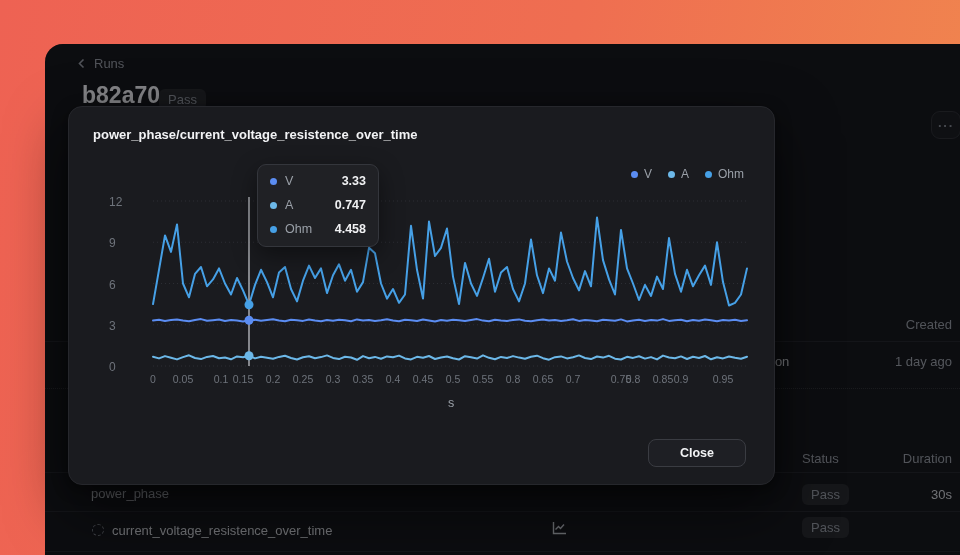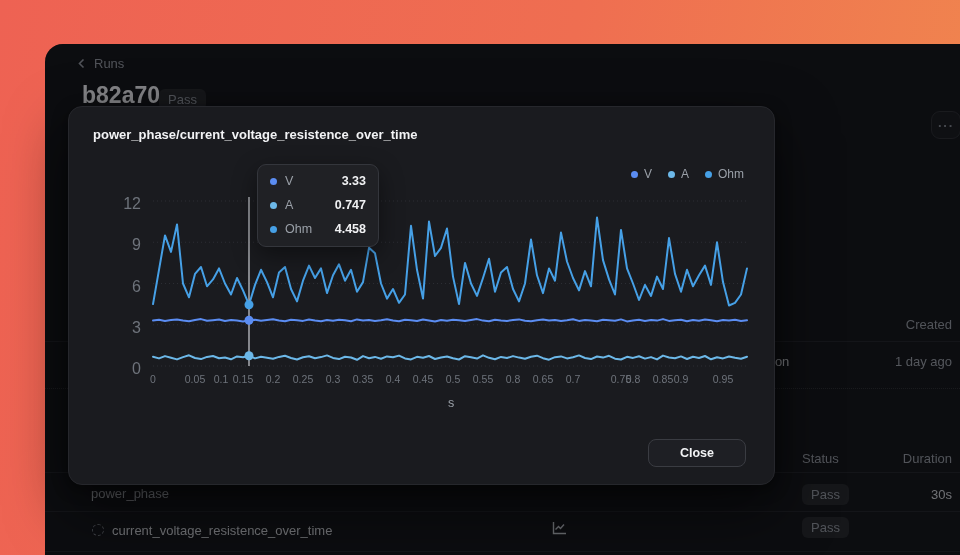--- a/index.html
+++ b/index.html
@@ -44,21 +44,21 @@
     box-shadow:0 24px 60px rgba(0,0,0,.55), 0 4px 16px rgba(0,0,0,.4);
     z-index:10;
   }
   .modal-title { position:absolute; left:24px; top:20px; color:#f2f3f5; font-size:13px; font-weight:bold; }
   .legend { position:absolute; right:30px; top:60px; display:flex; gap:16px; align-items:center; }
   .legend-item { display:flex; gap:6px; align-items:center; color:#9aa0a8; font-size:12px; cursor:default; }
   .legend-dot, .tt-dot { width:7px; height:7px; border-radius:50%; background:#4aa0e6; }
   .plot { position:absolute; left:84px; top:94px; width:596px; height:165px; }
   .plot svg { overflow:visible; display:block; }
   .yaxis { position:absolute; left:40px; top:94px; width:32px; height:165px; }
-  .ytick { position:absolute; right:0; color:#6e737b; font-size:16px; width:100%; text-align:right; }
+  .ytick { position:absolute; right:0; color:#6e737b; font-size:12px; width:100%; text-align:left; }
   .xaxis { position:absolute; left:84px; top:266px; width:596px; height:14px; }
   .xtick { position:absolute; transform:translateX(-50%); color:#6e737b; font-size:10.5px; white-space:nowrap; }
   .xlabel { position:absolute; left:84px; top:289px; width:596px; text-align:center; color:#9aa0a8; font-size:12.5px; }
   .tooltip { position:absolute; left:188px; top:57px; min-width:122px; z-index:5;
     background:#202125; border:1px solid #34363c; border-radius:9px;
     box-shadow:0 8px 24px rgba(0,0,0,.45); }
   .tt-header { padding:8px 12px; color:#e6e8ea; font-size:13px; border-bottom:1px solid #2c2e33; }
   .tt-row { display:flex; align-items:center; gap:8px; padding:5px 12px; }
   .tt-row:first-of-type { padding-top:9px; }
   .tt-row:last-of-type { padding-bottom:10px; }
@@ -152,21 +152,21 @@
         <polyline points="0.0,155.7 6.0,157.4 12.0,155.1 18.0,156.8 24.0,158.4 30.0,156.1 36.0,154.3 42.0,157.0 48.0,158.1 54.0,155.9 60.0,155.0 66.0,157.2 72.0,156.5 78.0,158.3 84.0,155.4 90.0,156.2 96.0,154.7 102.0,157.4 108.0,155.7 114.0,156.8 120.0,157.8 126.0,155.9 132.0,154.8 138.0,157.0 144.0,158.5 150.0,156.3 156.0,155.2 162.0,157.3 168.0,156.1 174.0,154.4 180.0,156.9 186.0,158.1 192.0,155.7 198.0,156.5 204.0,158.8 210.0,155.1 216.0,157.2 222.0,155.9 228.0,157.7 234.0,155.4 240.0,156.2 246.0,154.6 252.0,157.4 258.0,158.4 264.0,155.8 270.0,156.8 276.0,155.0 282.0,158.0 288.0,156.5 294.0,155.5 300.0,157.3 306.0,158.5 312.0,155.2 318.0,156.3 324.0,157.6 330.0,154.3 336.0,156.8 342.0,158.3 348.0,155.9 354.0,157.0 360.0,155.1 366.0,156.6 372.0,157.8 378.0,155.7 384.0,154.7 390.0,157.2 396.0,158.7 402.0,156.2 408.0,155.4 414.0,157.4 420.0,156.3 426.0,154.4 432.0,157.0 438.0,158.1 444.0,155.5 450.0,156.6 456.0,154.8 462.0,157.7 468.0,158.5 474.0,155.8 480.0,156.9 486.0,155.2 492.0,157.6 498.0,156.1 504.0,158.4 510.0,154.6 516.0,156.5 522.0,157.3 528.0,155.4 534.0,158.0 540.0,155.8 546.0,157.0 552.0,155.0 558.0,158.3 564.0,156.3 570.0,157.4 576.0,155.5 582.0,156.8 588.0,157.8 594.0,155.7" fill="none" stroke="#6cb8e8" stroke-width="2" stroke-linejoin="round" stroke-linecap="round"></polyline>
         <polyline points="0.0,103.1 6.0,68.8 12.0,34.4 18.0,50.9 24.0,23.4 30.0,82.5 36.0,96.3 42.0,72.9 48.0,66.0 54.0,85.3 60.0,78.4 66.0,67.4 72.0,82.5 78.0,93.5 84.0,77.0 90.0,89.4 96.0,103.7 102.0,83.9 108.0,68.8 114.0,81.1 120.0,96.3 126.0,71.5 132.0,66.0 138.0,88.0 144.0,100.4 150.0,79.7 156.0,64.6 162.0,77.0 168.0,67.4 174.0,92.1 180.0,74.3 186.0,63.3 192.0,79.7 198.0,68.8 204.0,90.8 210.0,81.1 216.0,46.8 222.0,52.3 228.0,82.5 234.0,97.6 240.0,88.0 246.0,101.8 252.0,93.5 258.0,24.8 264.0,68.8 270.0,97.6 276.0,20.6 282.0,55.0 288.0,46.8 294.0,27.5 300.0,75.6 306.0,103.1 312.0,61.9 318.0,82.5 324.0,94.9 330.0,77.0 336.0,57.8 342.0,90.8 348.0,71.5 354.0,66.0 360.0,88.0 366.0,100.4 372.0,82.5 378.0,38.5 384.0,74.3 390.0,92.1 396.0,67.4 402.0,79.7 408.0,31.6 414.0,60.5 420.0,77.0 426.0,89.4 432.0,70.1 438.0,85.3 444.0,16.5 450.0,59.1 456.0,78.4 462.0,93.5 468.0,28.9 474.0,67.4 480.0,82.5 486.0,99.0 492.0,83.9 498.0,94.9 504.0,75.6 510.0,88.0 516.0,37.1 522.0,72.9 528.0,90.8 534.0,68.8 540.0,85.3 546.0,74.3 552.0,64.6 558.0,83.9 564.0,41.3 570.0,81.1 576.0,104.5 582.0,101.8 588.0,93.5 594.0,67.4" fill="none" stroke="#46a0e6" stroke-width="2" stroke-linejoin="round" stroke-linecap="round"></polyline>
         <line x1="96" x2="96" y1="-4" y2="165" stroke="#cdd0d6" stroke-width="1.2"></line>
         <circle cx="96" cy="119.2125" r="4.5" fill="#5b8df2"></circle>
         <circle cx="96" cy="154.72875" r="4.5" fill="#6cb8e8"></circle>
         <circle cx="96" cy="103.7025" r="4.5" fill="#46a0e6"></circle>
       </svg>
   </div>
   <div class="xaxis">
       <span class="xtick" style="left: 0px;">0</span>
-      <span class="xtick" style="left: 42px;">0.05</span>
+      <span class="xtick" style="left: 30px;">0.05</span>
       <span class="xtick" style="left: 60px; padding-left: 16px;">0.1</span>
       <span class="xtick" style="left: 90px;">0.15</span>
       <span class="xtick" style="left: 120px;">0.2</span>
       <span class="xtick" style="left: 150px;">0.25</span>
       <span class="xtick" style="left: 180px;">0.3</span>
       <span class="xtick" style="left: 210px;">0.35</span>
       <span class="xtick" style="left: 240px;">0.4</span>
       <span class="xtick" style="left: 270px;">0.45</span>
       <span class="xtick" style="left: 300px;">0.5</span>
       <span class="xtick" style="left: 330px;">0.55</span>

